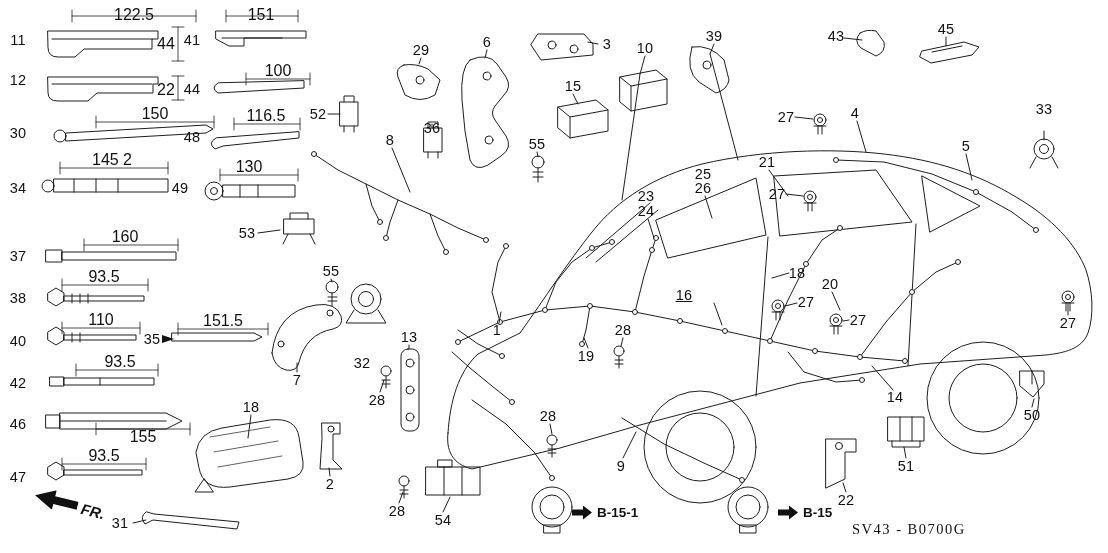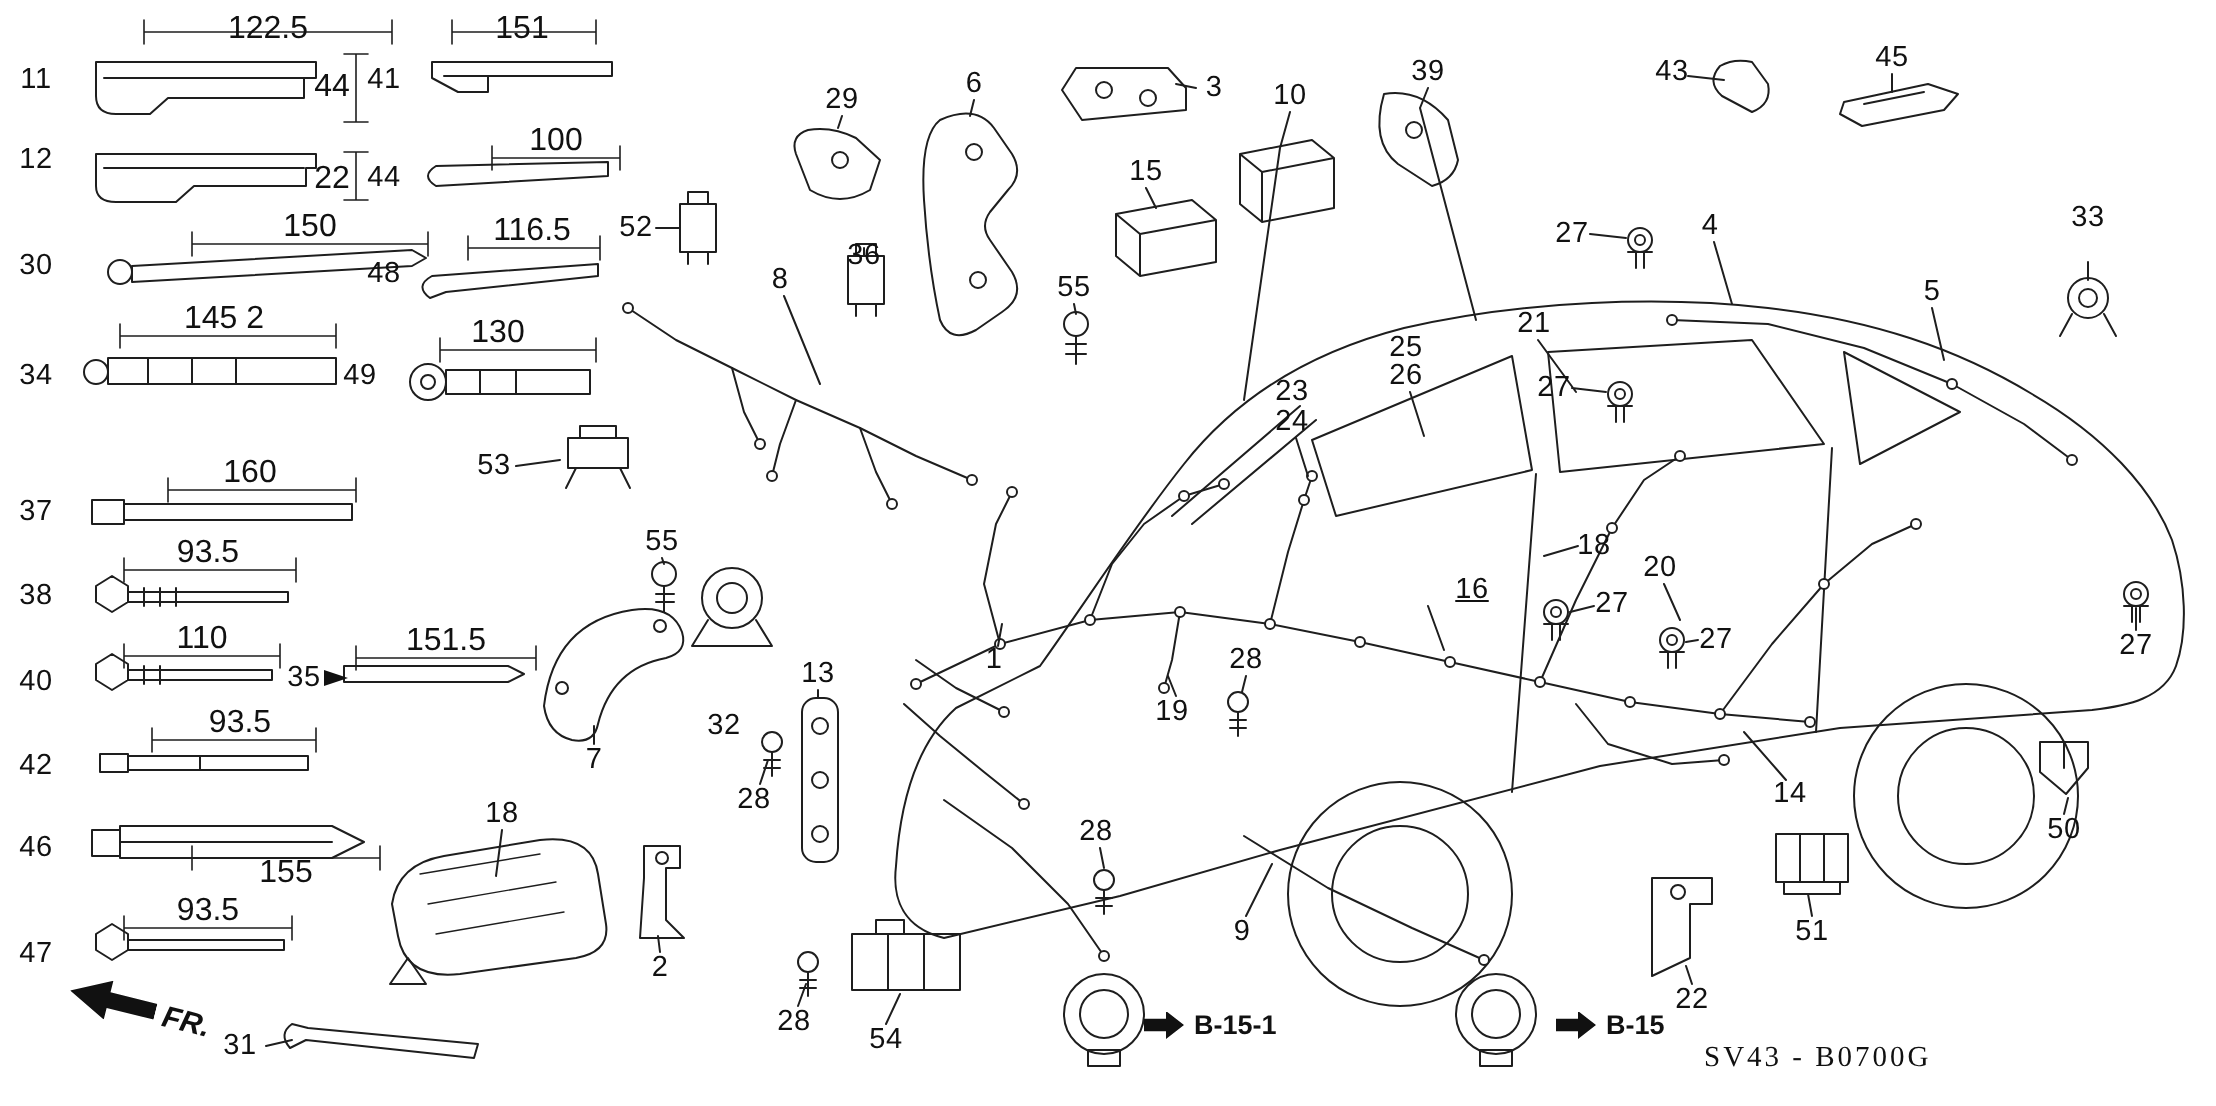--- a/index.html
+++ b/index.html
@@ -300,21 +300,21 @@
       <div class="callout" style="left: 1044px; top: 109px;">33</div>
       <div class="callout" style="left: 767px; top: 162px;">21</div>
       <div class="callout" style="left: 966px; top: 146px;">5</div>
       <div class="callout" style="left: 703px; top: 174px;">25</div>
       <div class="callout" style="left: 703px; top: 188px;">26</div>
       <div class="callout" style="left: 777px; top: 194px;">27</div>
       <div class="callout" style="left: 646px; top: 196px; text-align: right;">23</div>
       <div class="callout" style="left: 646px; top: 211px;">24</div>
       <div class="callout" style="left: 797px; top: 273px;">18</div>
       <div class="callout" style="left: 830px; top: 284px;">20</div>
-      <div class="callout" style="left: 736px; top: 295px; text-decoration: underline;">16</div>
+      <div class="callout" style="left: 684px; top: 295px; text-decoration: underline;">16</div>
       <div class="callout" style="left: 806px; top: 302px;">27</div>
       <div class="callout" style="left: 858px; top: 320px;">27</div>
       <div class="callout" style="left: 1068px; top: 323px;">27</div>
       <div class="callout" style="left: 497px; top: 330px;">1</div>
       <div class="callout" style="left: 623px; top: 330px;">28</div>
       <div class="callout" style="left: 586px; top: 356px;">19</div>
       <div class="callout" style="left: 895px; top: 397px; text-align: center;">14</div>
       <div class="callout" style="left: 1032px; top: 415px;">50</div>
       <div class="callout" style="left: 906px; top: 466px;">51</div>
       <div class="callout" style="left: 621px; top: 466px;">9</div>

